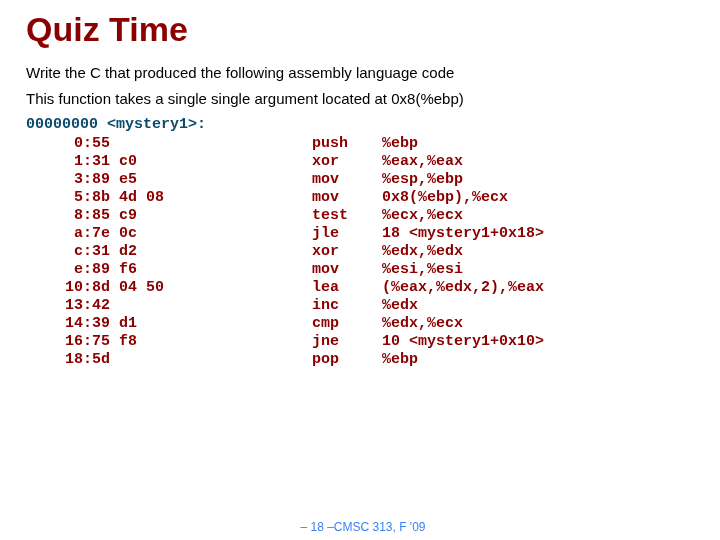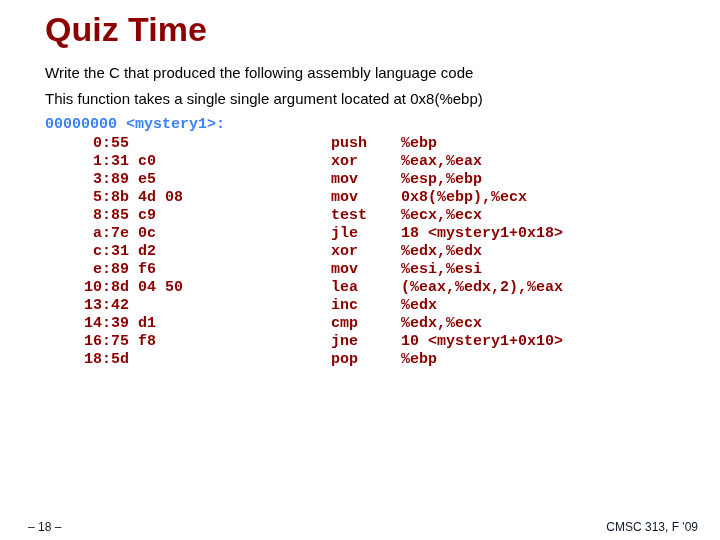--- a/index.html
+++ b/index.html
@@ -7,39 +7,39 @@
     padding: 0;
     width: 720px;
     height: 540px;
     background: #ffffff;
     font-family: Arial, Helvetica, sans-serif;
     color: #000;
     position: relative;
     overflow: hidden;
   }
   .slide {
-    padding: 10px 28px 0 45px;
+    padding: 10px 28px 0 26px;
   }
   .title {
     font-size: 34px;
     font-weight: bold;
     color: #8b0000;
     margin: 0 0 14px 0;
   }
   .intro {
     font-size: 15px;
     font-weight: normal;
     line-height: 1.35;
     margin-bottom: 6px;
   }
   .symhdr {
     font-family: "Courier New", monospace;
     font-size: 15px;
     font-weight: bold;
-    color: #3b82f6;
+    color: #0c4a6e;
     margin-top: 4px;
   }
   table.asm {
     border-collapse: collapse;
     font-family: "Courier New", monospace;
     font-size: 15px;
     font-weight: bold;
     color: #8b0000;
     margin-left: 16px;
     margin-top: 2px;
@@ -53,23 +53,23 @@
   td.bytes { width: 110px; margin-left: 48px; }
   td.gap   { width: 110px; }
   td.mnem  { width: 70px; margin-top: 12px; }
   td.ops   { }
   .footer {
     position: absolute;
     bottom: 6px;
     left: 28px;
     right: 22px;
     display: flex;
-    justify-content: space-between;
+    justify-content: center;
     font-size: 12px;
-    color:#0f172a;
+    color:#3b82f6;
   }
 </style>
 </head>
 <body>
 
 <div class="slide">
   <h1 class="title">Quiz Time</h1>
 
   <div class="intro">Write the C that produced the following assembly language code</div>
   <div class="intro">This function takes a single single argument located at 0x8(%ebp)</div>

